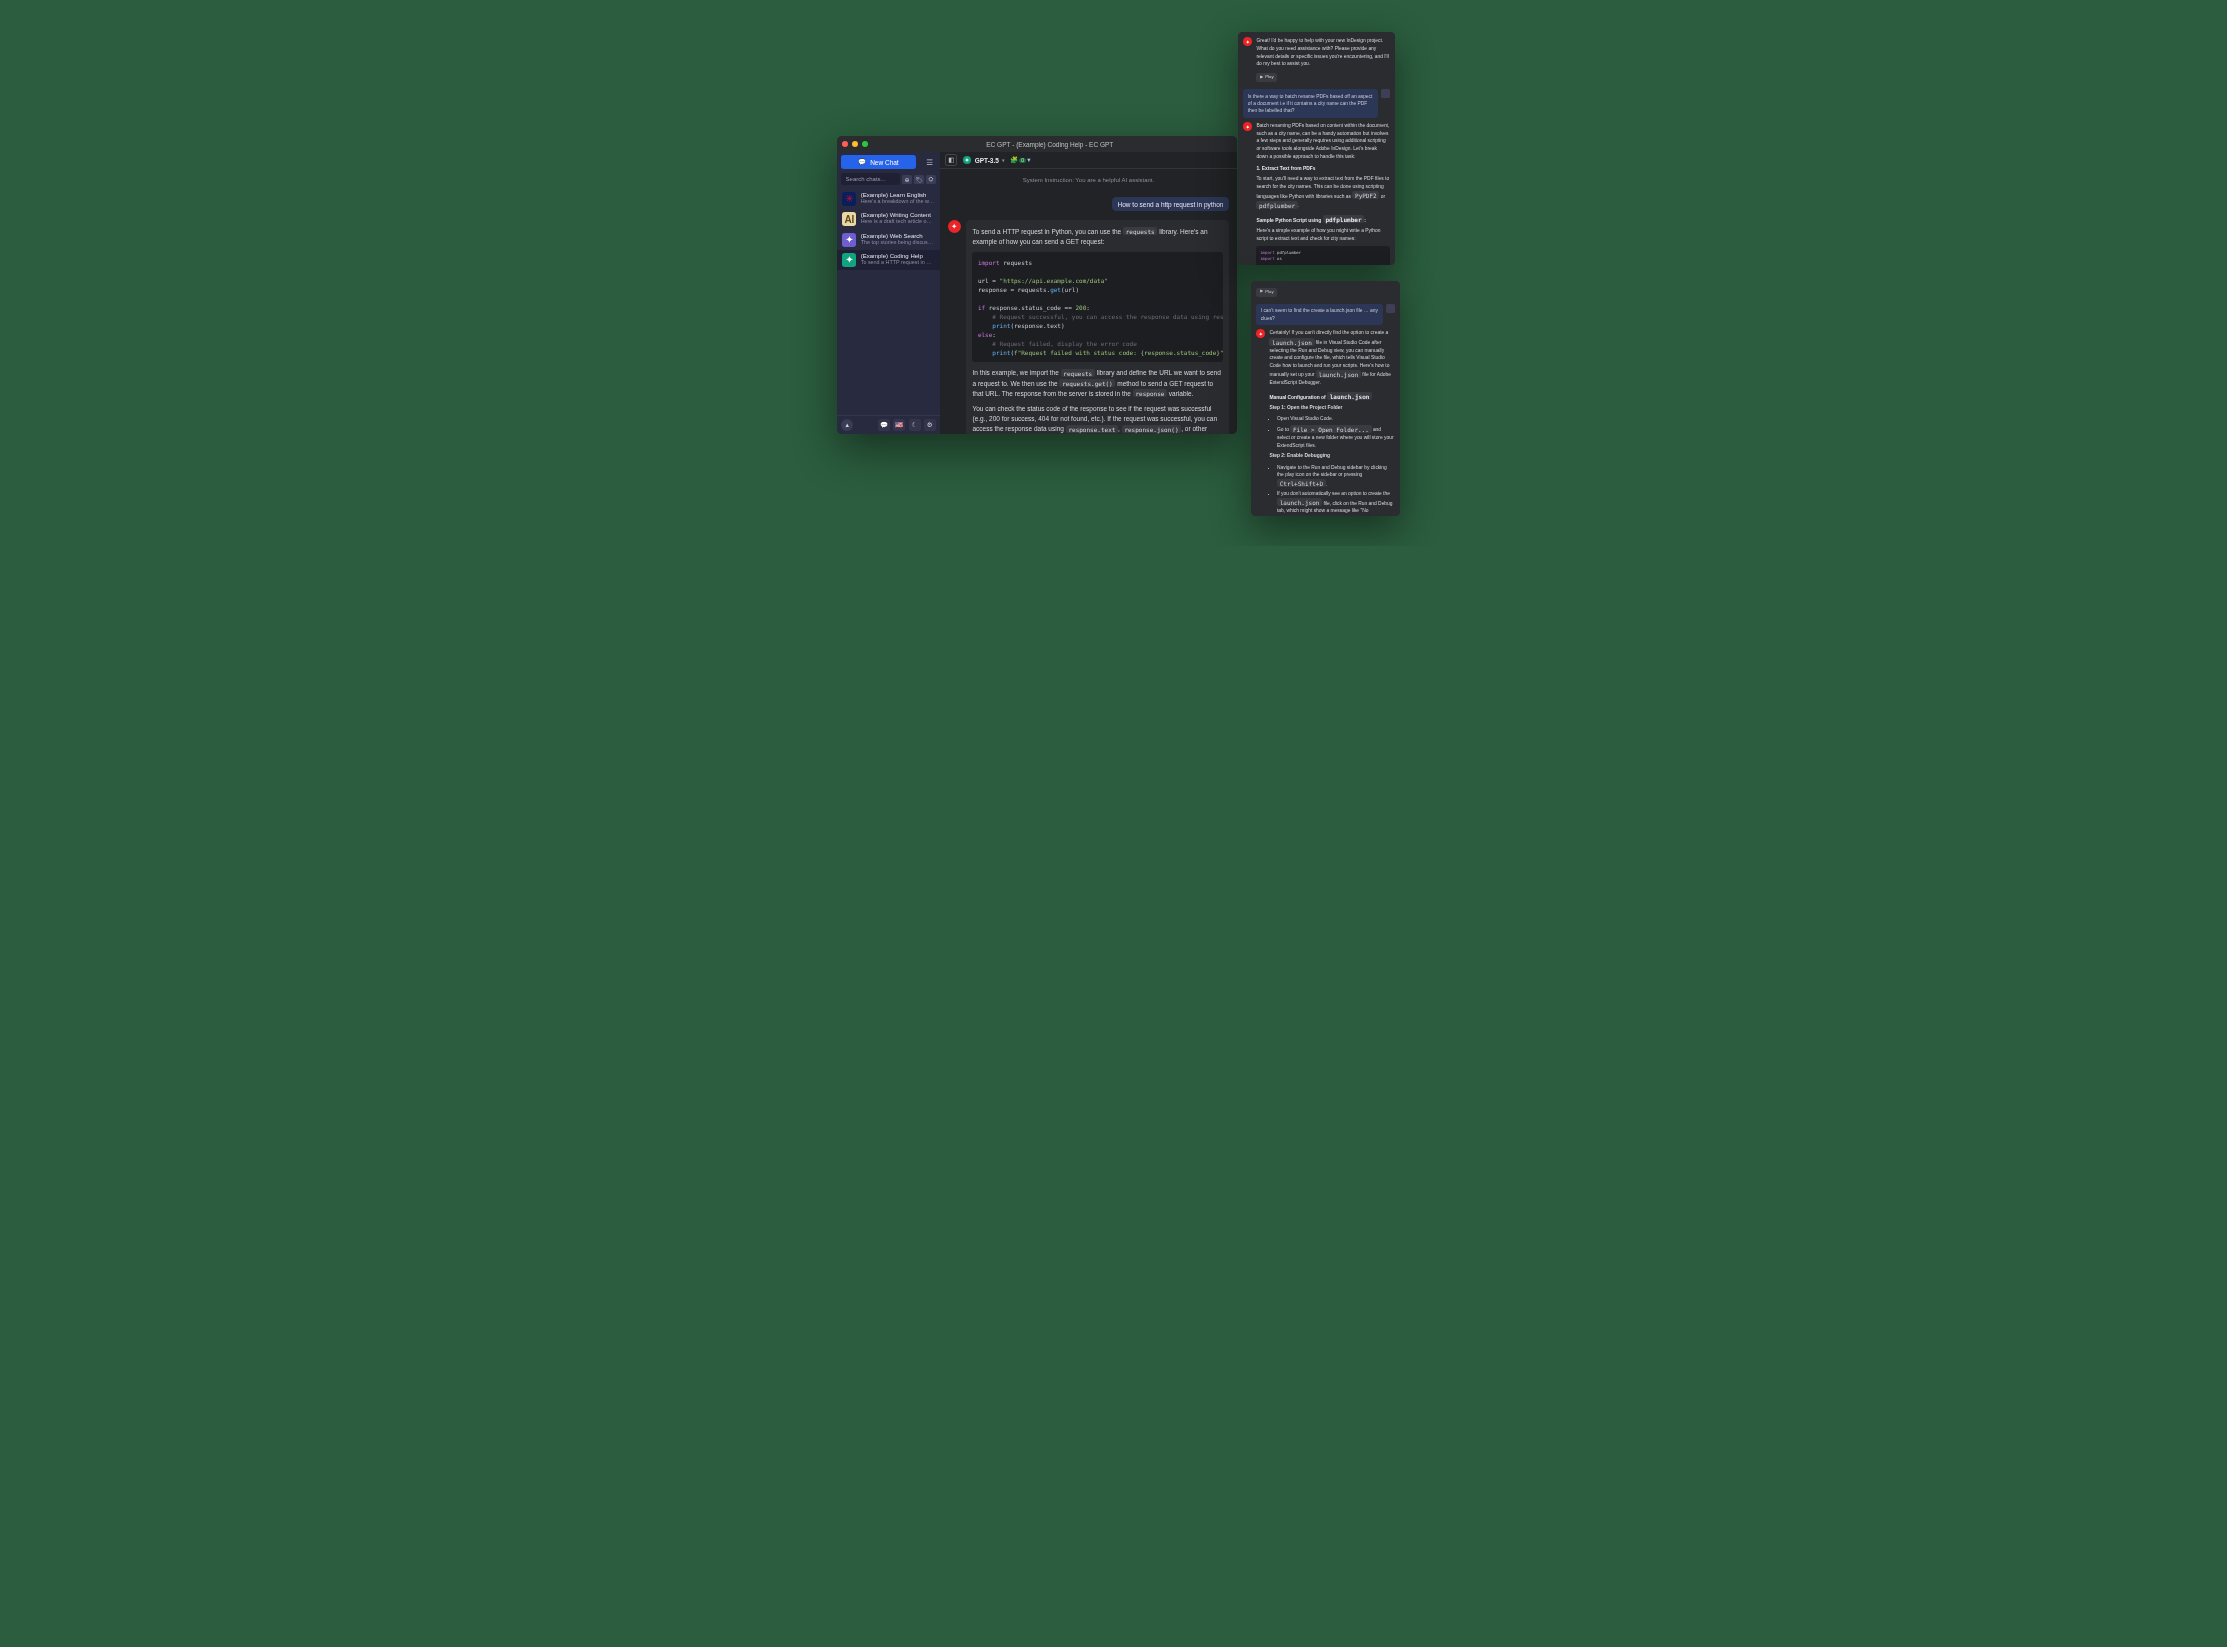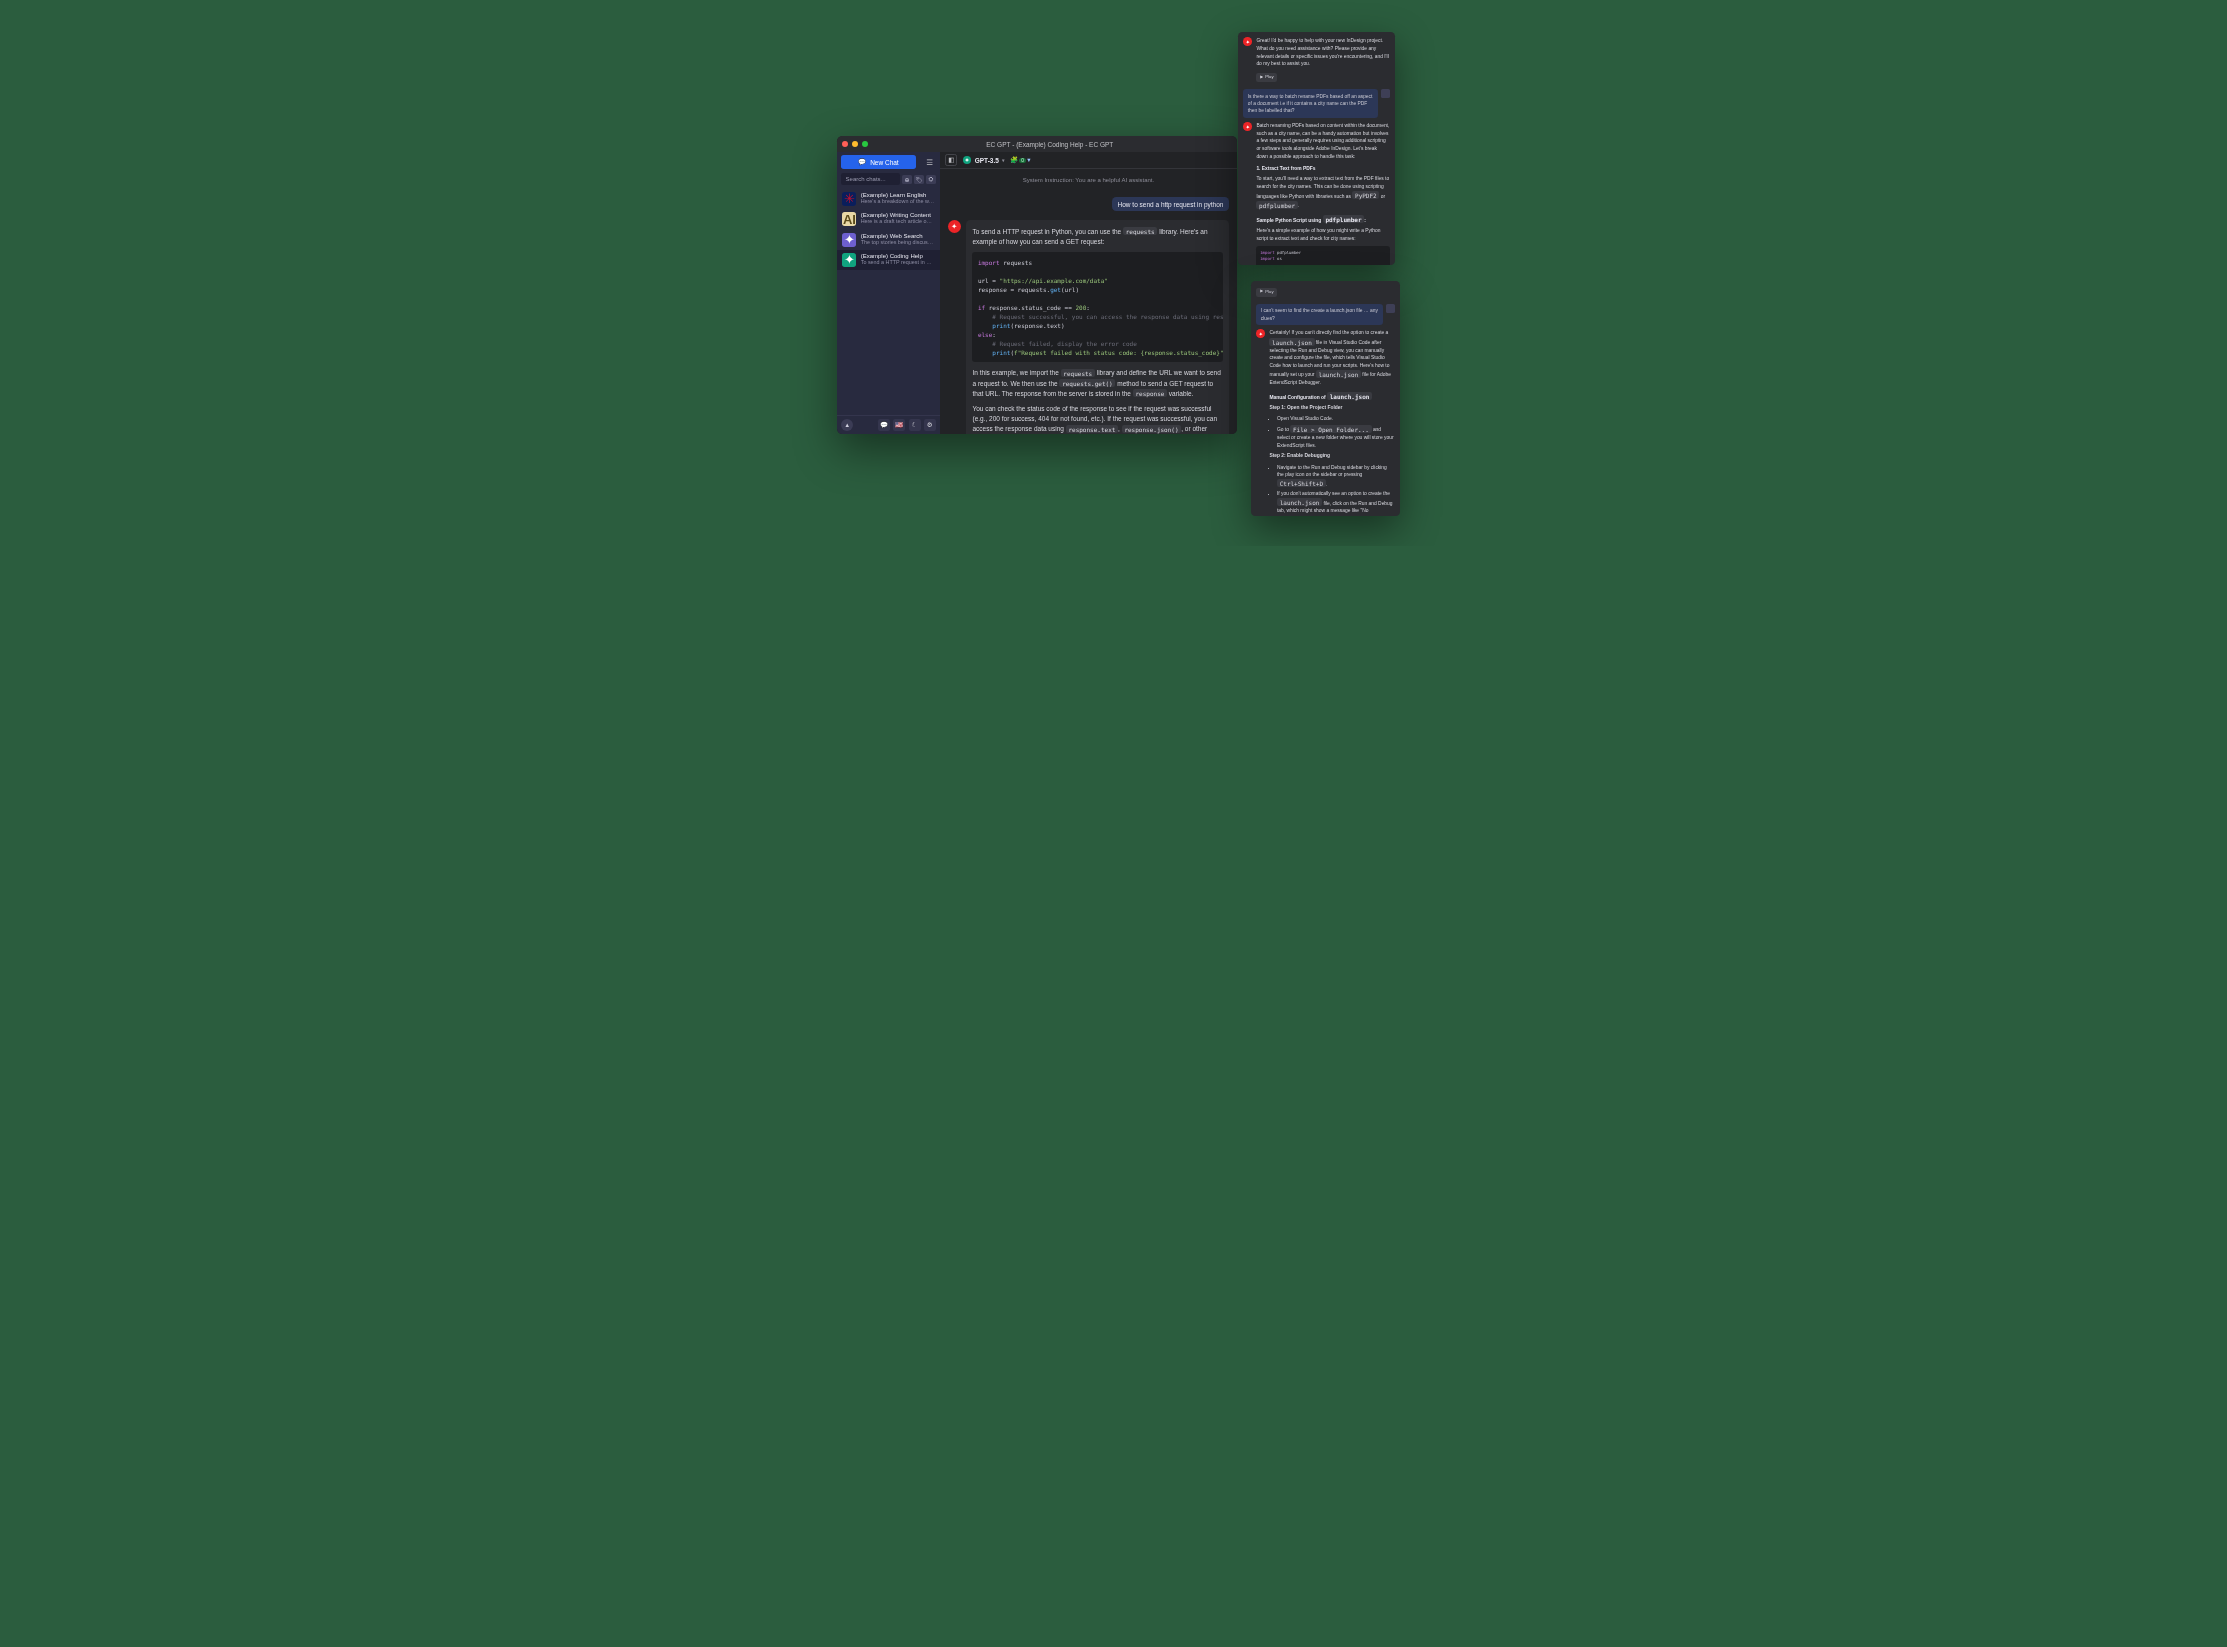--- a/index.html
+++ b/index.html
@@ -16,21 +16,21 @@
 
   .body{display:flex;height:calc(100% - 16px);}
   .sidebar{width:103px;background:#282a3f;display:flex;flex-direction:column;}
   .newchat{margin:3.2px 4.3px;height:14px;background:#2563eb;border-radius:2.7px;display:flex;align-items:center;justify-content:center;gap:3.2px;color:#fff;font-size:6.5px;font-weight:500;}
   .searchrow{display:flex;align-items:center;gap:2.2px;margin:1.1px 4.3px 3.2px;}
   .searchbox{flex:1;background:#1f2033;border-radius:2.2px;height:12px;display:flex;align-items:center;padding:0 4.3px;color:#9b9bb0;font-size:6px;}
   .sb-icon{width:9.7px;height:9.7px;background:#3b3c55;border-radius:1.6px;display:flex;align-items:center;justify-content:center;color:#c5c5d8;font-size:6px;}
   .chats{flex:1;overflow:hidden;}
   .chat{display:flex;gap:4.3px;padding:3.2px 5.4px;}
   .chat.active{background:#1f2033;}
-  .chat .ico{width:14px;height:14px;border-radius:2.7px;flex:none;display:flex;align-items:center;justify-content:center;font-size:13px;}
+  .chat .ico{width:14px;height:14px;border-radius:2.7px;flex:none;display:flex;align-items:center;justify-content:center;font-size:10px;}
   .chat .txt{min-width:0;}
   .chat .t{color:#e6e6ef;font-size:6px;white-space:nowrap;overflow:hidden;text-overflow:ellipsis;}
   .chat .s{color:#8c8ca3;font-size:5.4px;white-space:nowrap;overflow:hidden;text-overflow:ellipsis;}
   .sb-footer{display:flex;gap:3.2px;padding:3.2px 4.3px;align-items:center;border-top:0.5px solid #34354d;}
   .sb-footer .up{width:12px;height:12px;border-radius:50%;background:#3b3c55;color:#d0d0e0;display:flex;align-items:center;justify-content:center;font-size:6px;}
   .sb-footer .sp{flex:1;}
   .sb-footer .mini{width:12px;height:12px;border-radius:2.2px;background:#34354d;display:flex;align-items:center;justify-content:center;font-size:6.5px;}
 
   .content{flex:1;background:#222326;display:flex;flex-direction:column;min-width:0;}
   .topbar{height:17.3px;display:flex;align-items:center;gap:5.4px;padding:0 5.4px;border-bottom:0.5px solid #34353a;}

